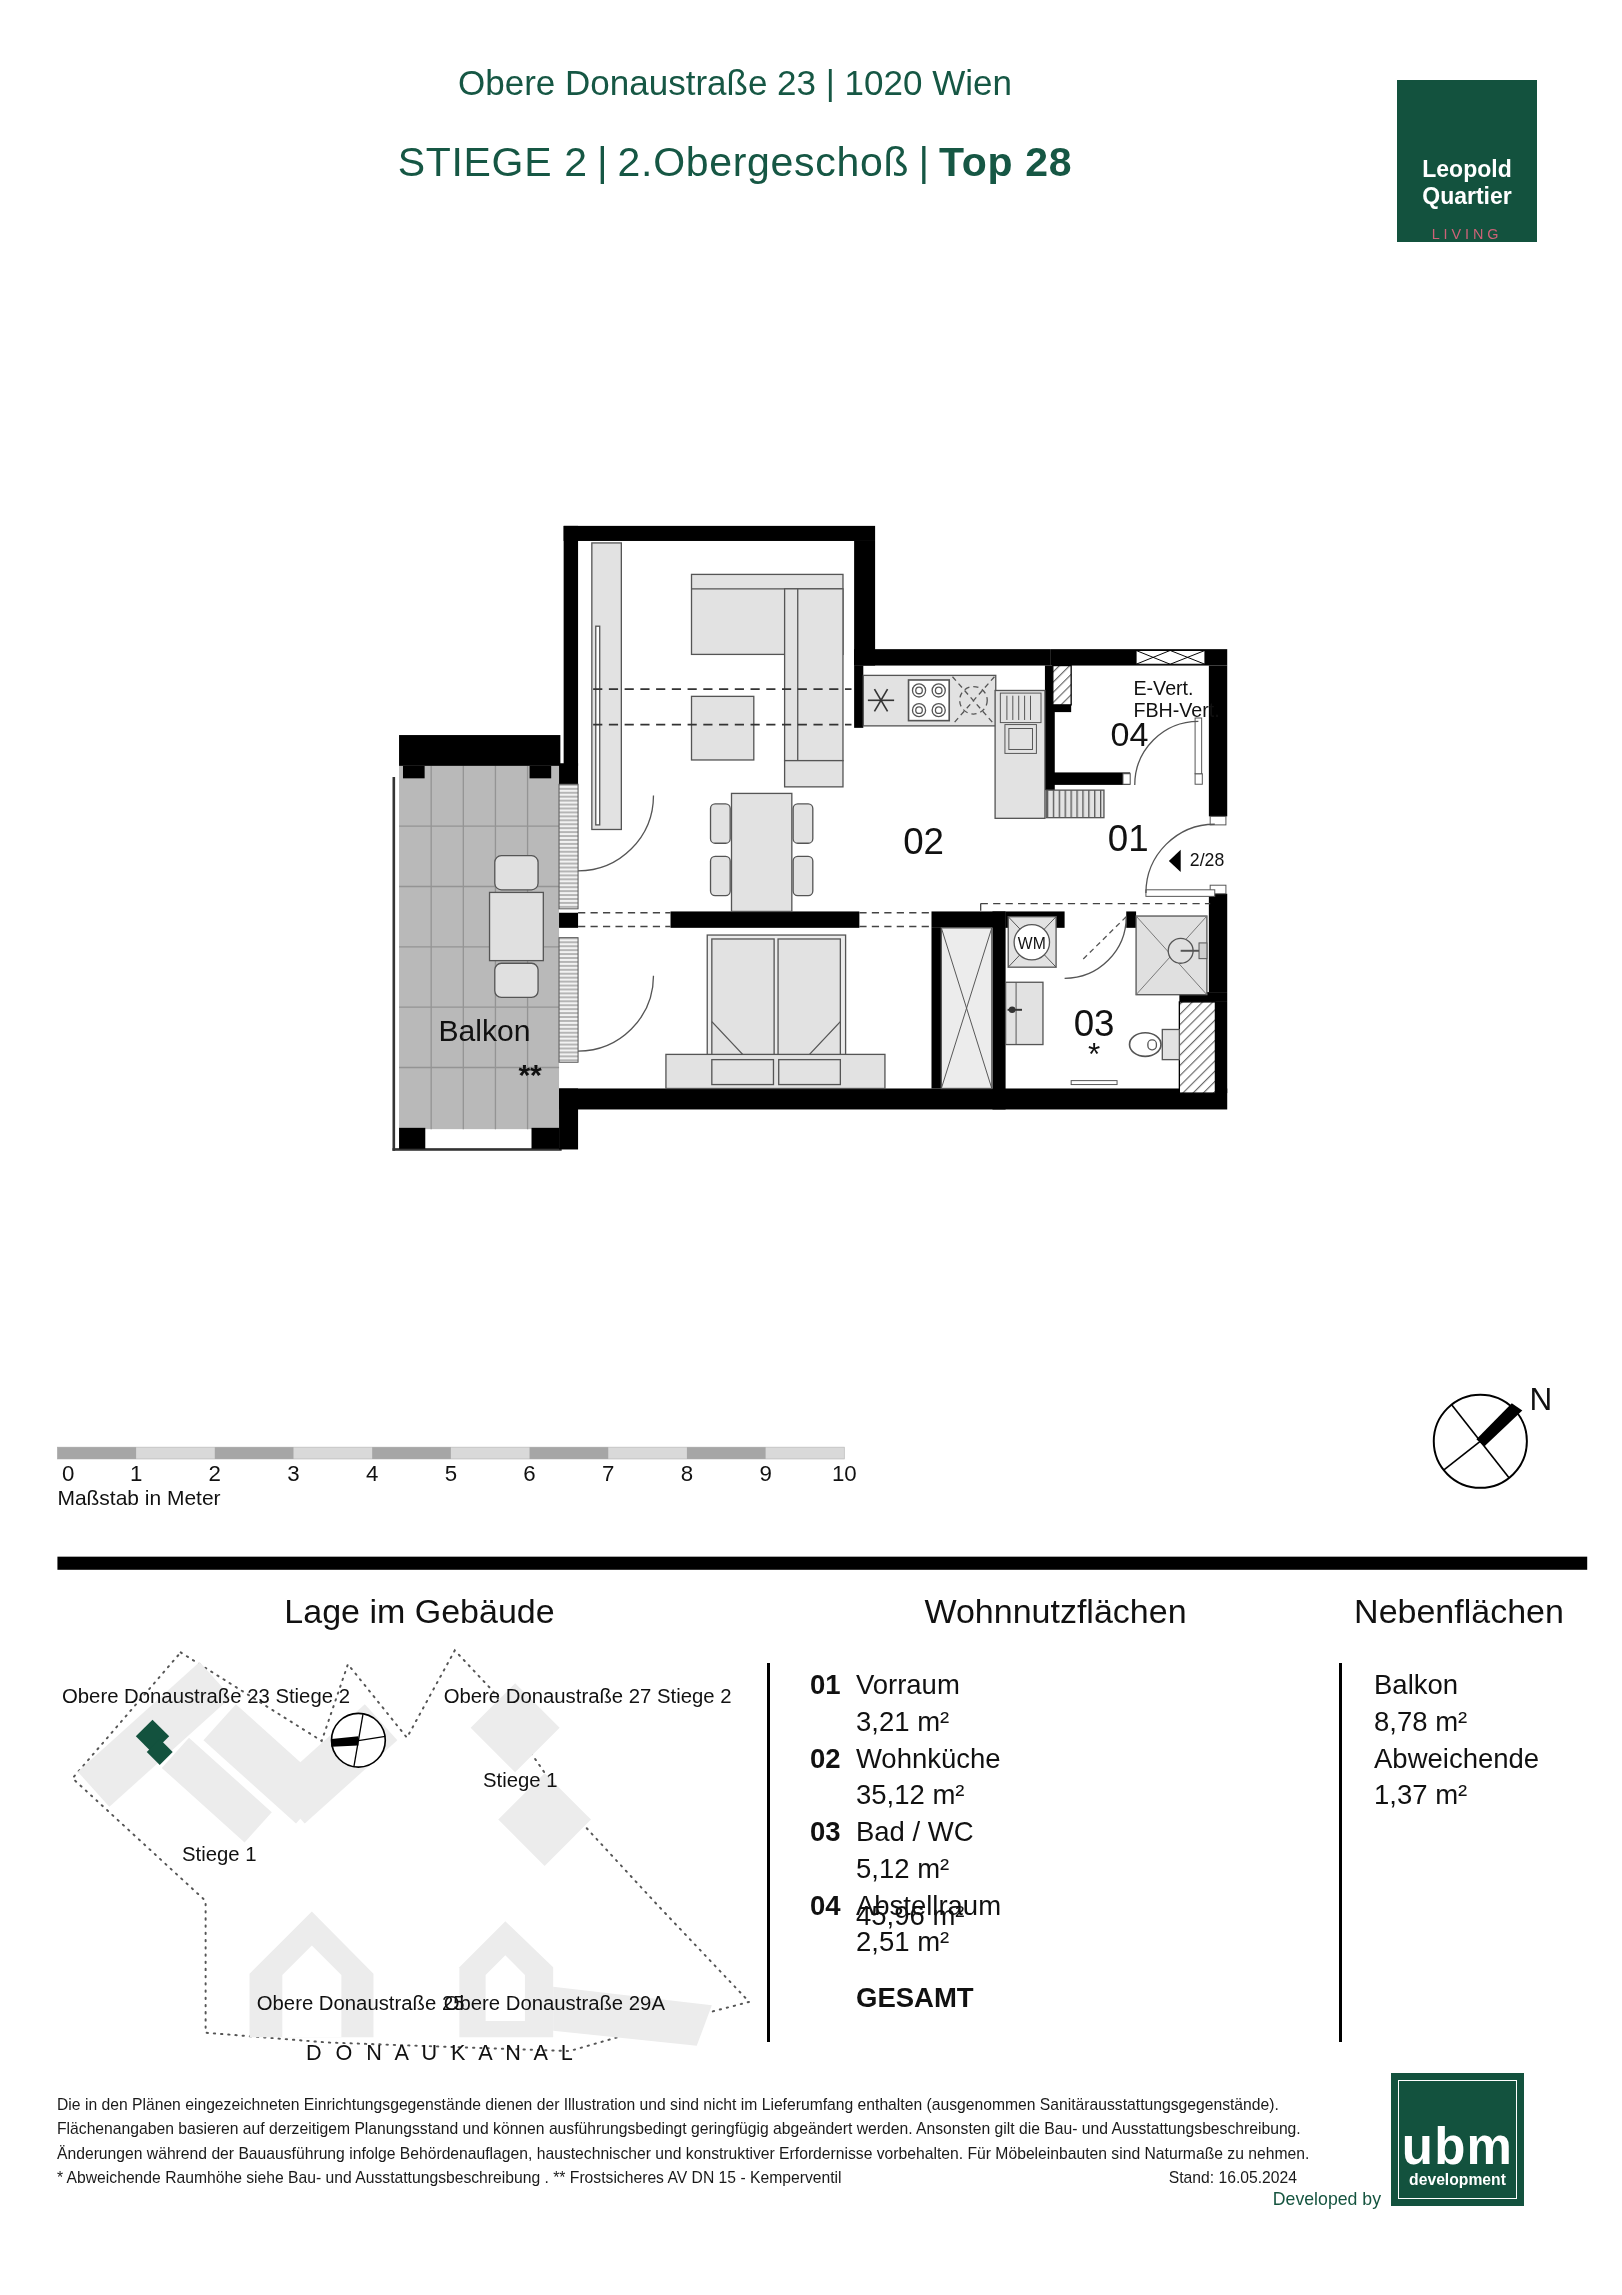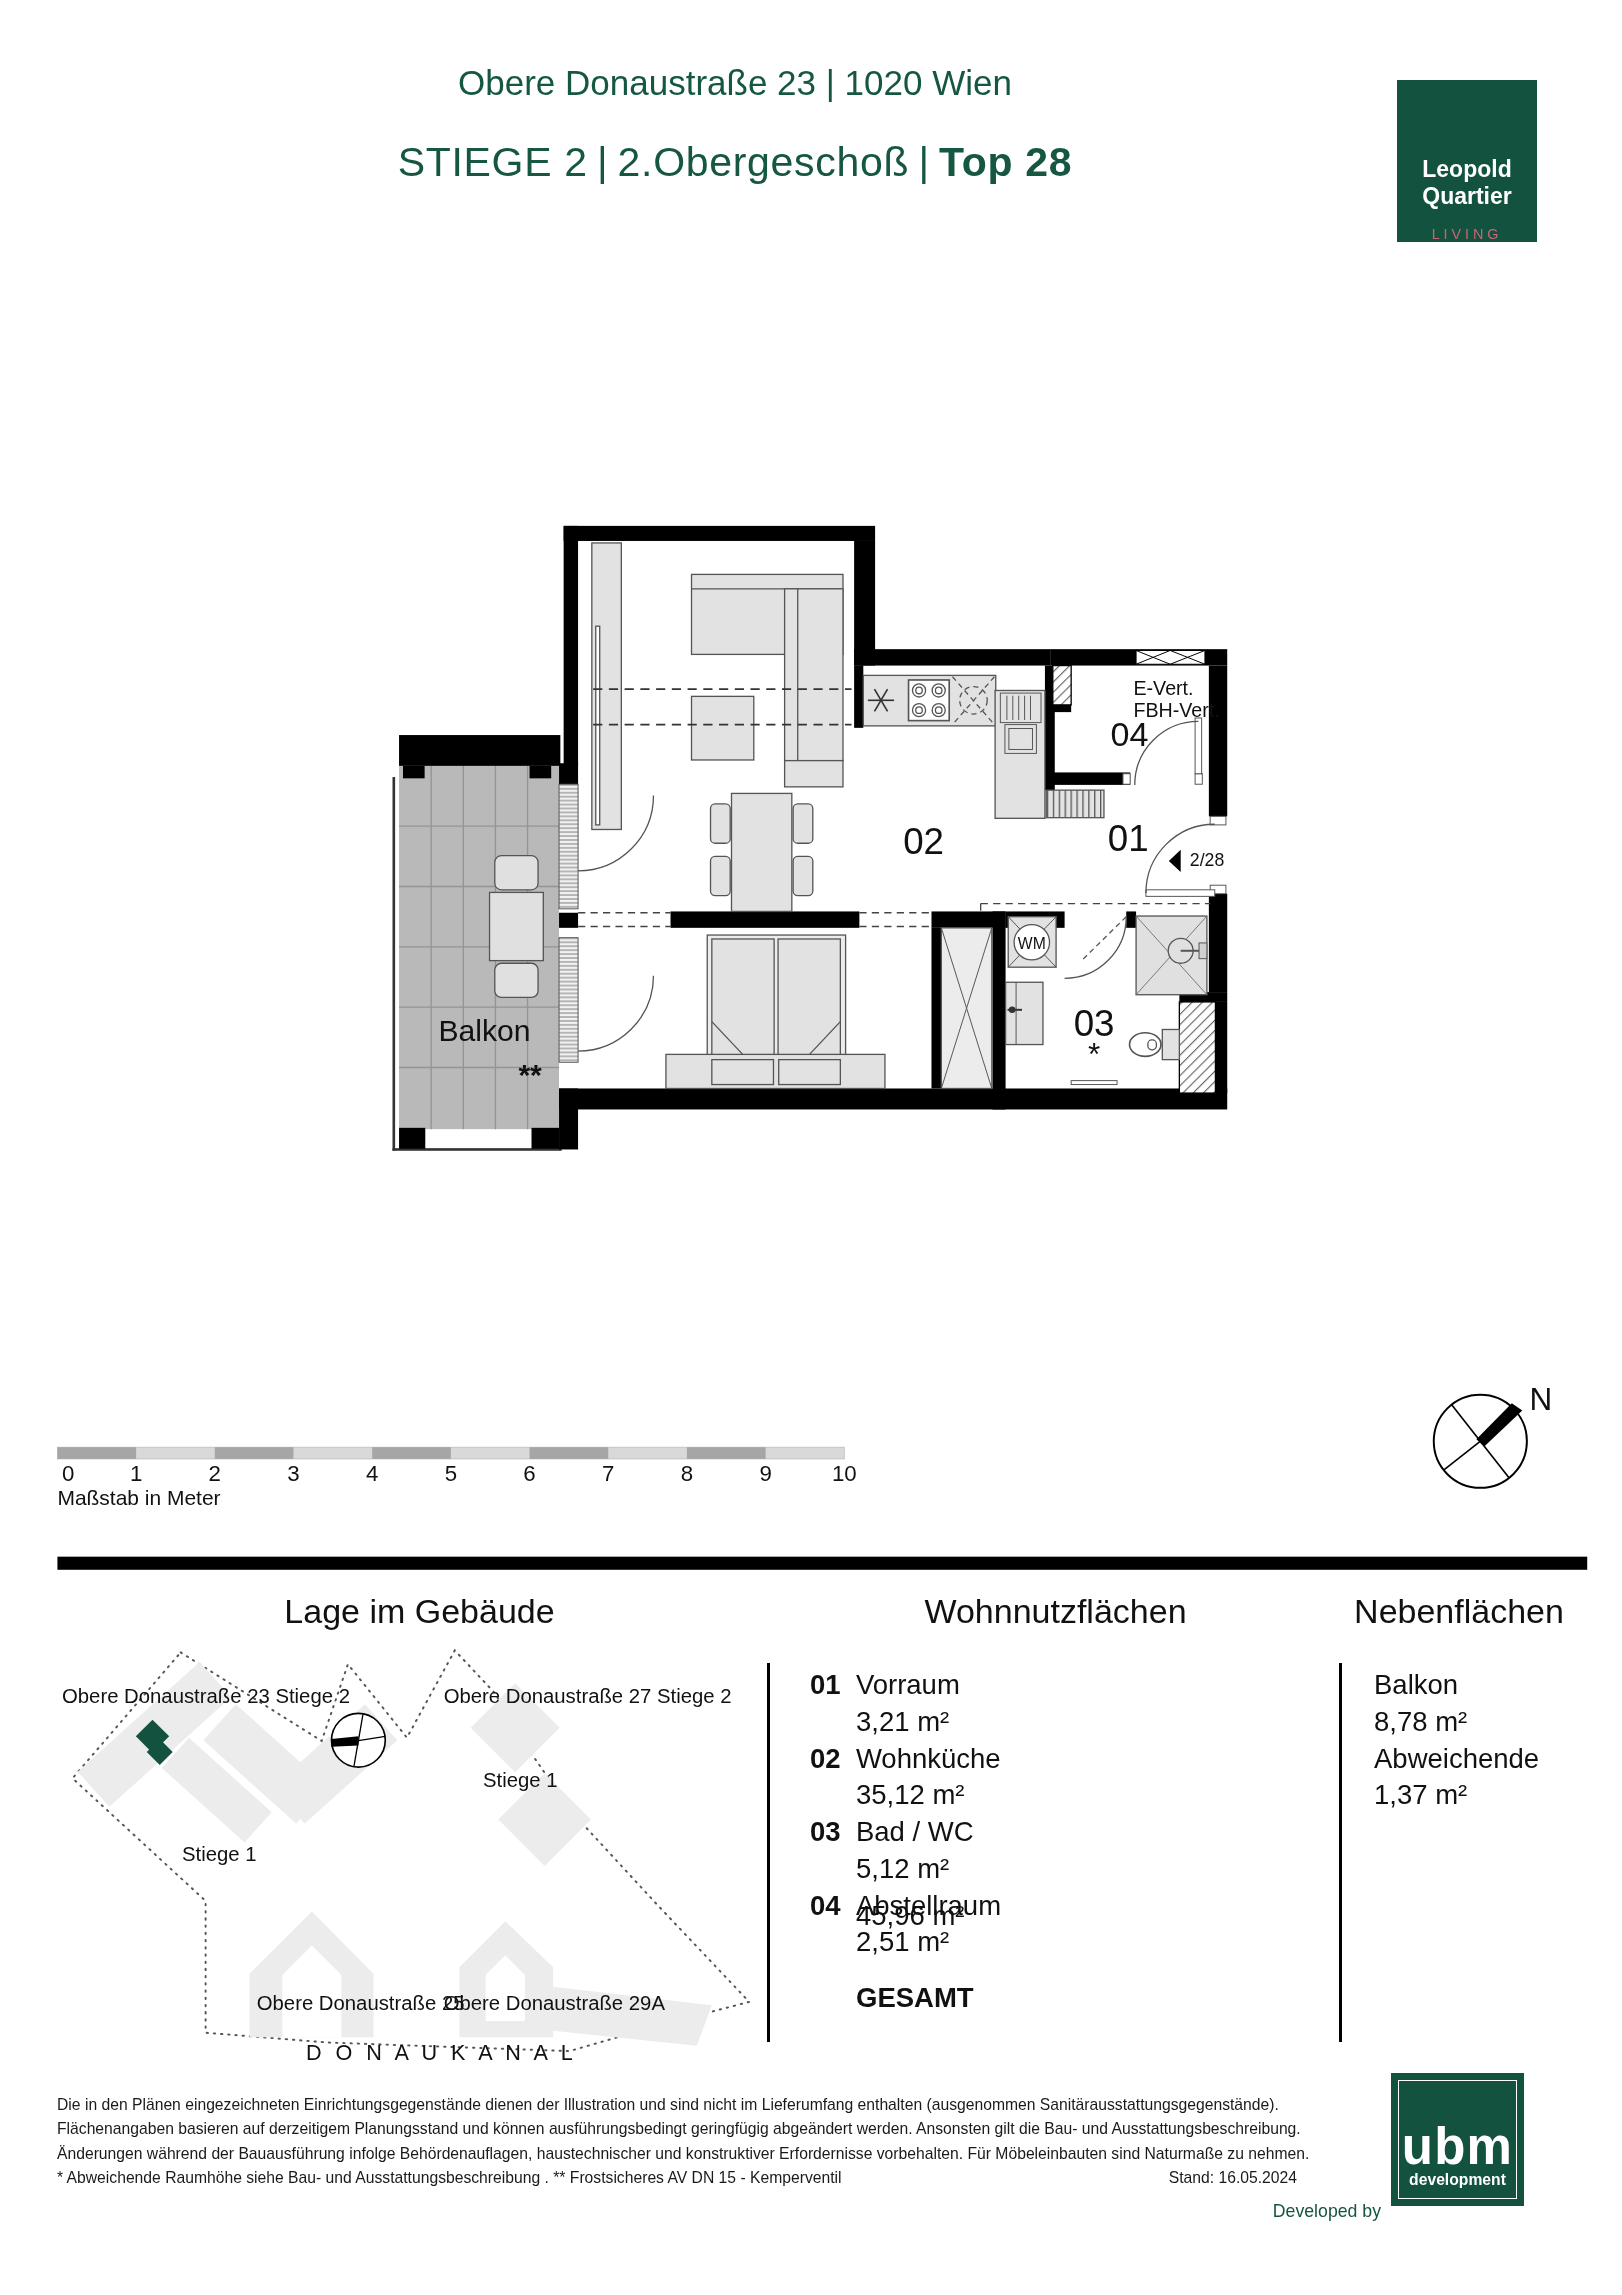--- a/index.html
+++ b/index.html
@@ -363,21 +363,21 @@
   <div class="abs rowtxt" style="left:1374px;top:1743px;">Abweichende</div>
   <div class="abs rowtxt" style="left:1374px;top:1779px;">1,37 m²</div>
 </div>
 
 <div>
   <div class="abs foot" style="left:57px;top:2096px;">Die in den Plänen eingezeichneten Einrichtungsgegenstände dienen der Illustration und sind nicht im Lieferumfang enthalten (ausgenommen Sanitärausstattungsgegenstände).</div>
   <div class="abs foot" style="left:57px;top:2120px;">Flächenangaben basieren auf derzeitigem Planungsstand und können ausführungsbedingt geringfügig abgeändert werden. Ansonsten gilt die Bau- und Ausstattungsbeschreibung.</div>
   <div class="abs foot" style="left:57px;top:2145px;">Änderungen während der Bauausführung infolge Behördenauflagen, haustechnischer und konstruktiver Erfordernisse vorbehalten. Für Möbeleinbauten sind Naturmaße zu nehmen.</div>
   <div class="abs foot" style="left:57px;top:2169px;">* Abweichende Raumhöhe siehe Bau- und Ausstattungsbeschreibung . ** Frostsicheres AV DN 15 - Kemperventil</div>
   <div class="abs foot" style="left:1049px;top:2169px;width:248px;text-align:right;">Stand: 16.05.2024</div>
-  <div class="abs devby" style="left:1217px;top:2189px;width:164px;text-align:right;margin-top:12px;">Developed by</div>
+  <div class="abs devby" style="left:1217px;top:2189px;width:164px;text-align:right;">Developed by</div>
   <div class="abs ubm">
     <div class="frame">
       <div class="mark">ubm</div>
       <div class="sub">development</div>
     </div>
   </div>
 </div>
 
 
 </body></html>

